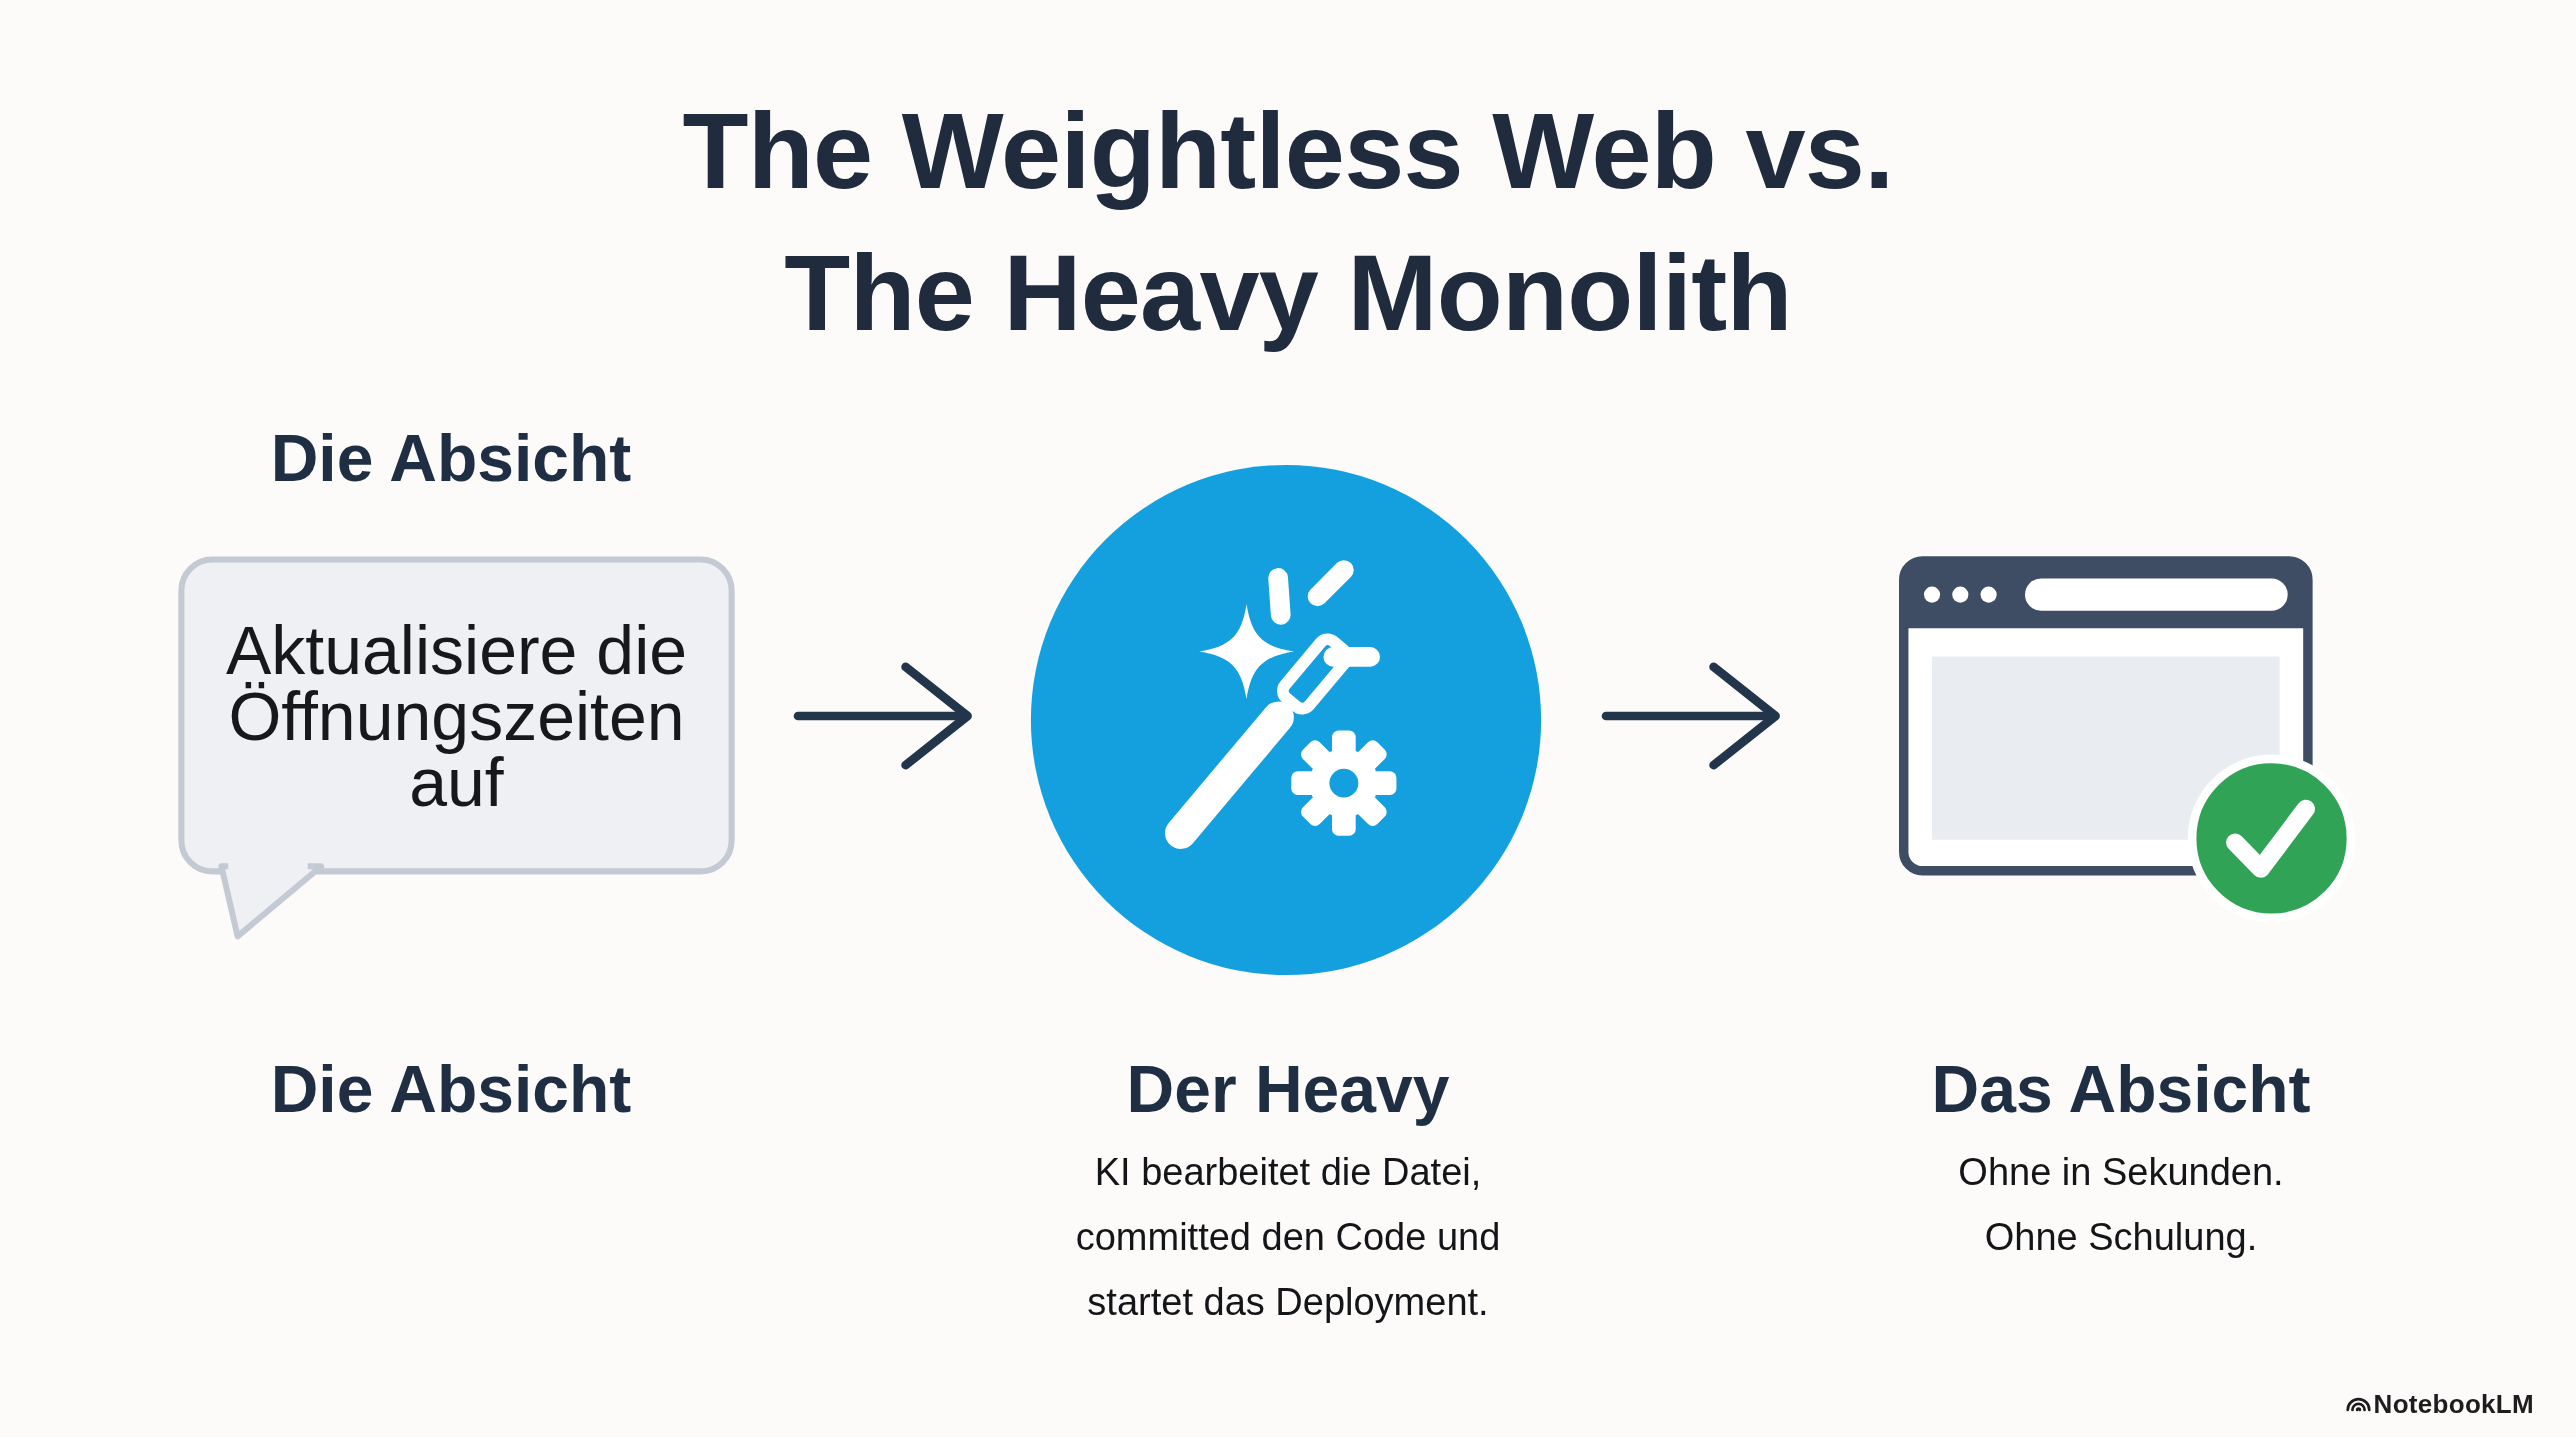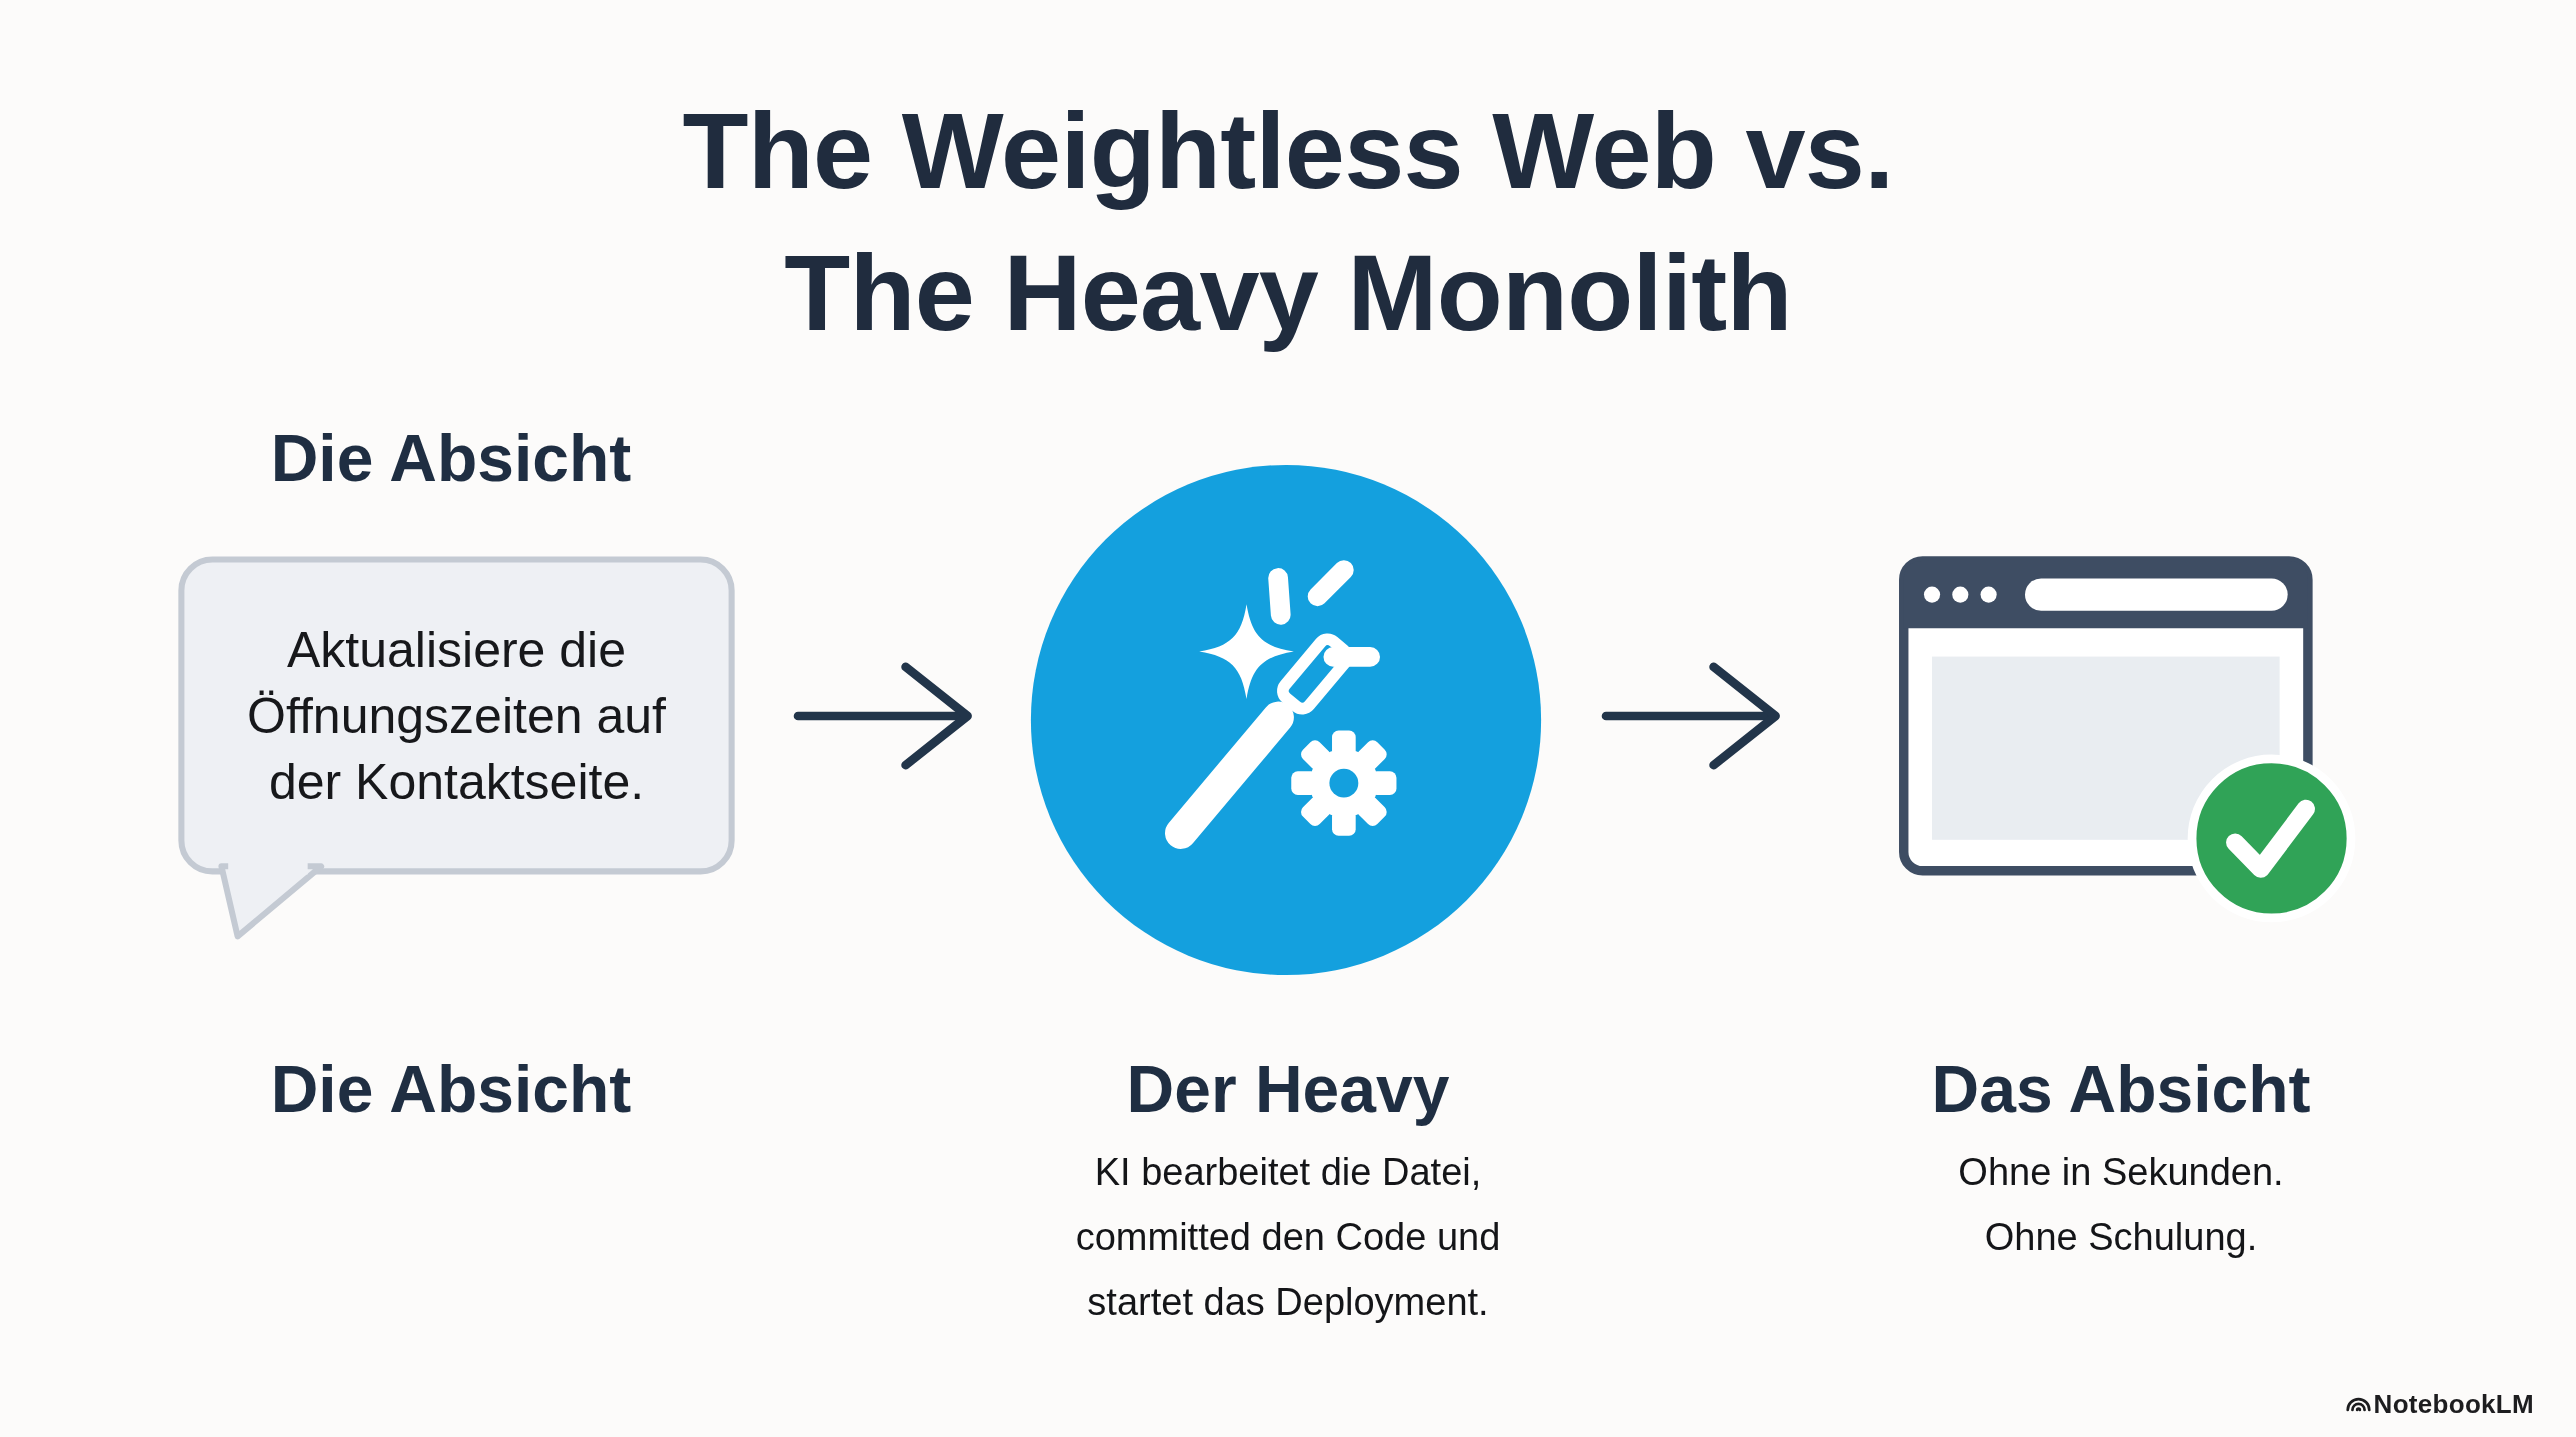--- a/index.html
+++ b/index.html
@@ -13,21 +13,21 @@
     left:0;right:0;top:80px;text-align:center;
     font-size:108px;line-height:142px;font-weight:700;
     color:#202c3e;letter-spacing:-0.7px;
   }
   .section-heading{
     font-size:66px;font-weight:700;color:#1f2e42;line-height:1.2;
     white-space:nowrap;
   }
   .bubble-text{
     left:203px;top:617px;width:507px;text-align:center;
-    font-size:50px;line-height:66px;color:#17181b;
+    font-size:68px;line-height:66px;color:#17181b;
   }
   .body-text{
     font-size:38px;line-height:65px;color:#141518;text-align:center;
     white-space:nowrap;
   }
   .watermark{
     right:42px;top:1389px;display:flex;align-items:center;gap:0;
   }
   .watermark-label{
     font-size:26px;font-weight:700;color:#1d1d1f;letter-spacing:0.3px;
@@ -46,21 +46,20 @@
   <div class="abs section-heading center-x" style="left:451px;top:419px;">Die Absicht</div>
 
   <svg class="abs" style="left:177px;top:555px;" width="559" height="391" viewBox="0 0 830 580">
     <rect x="6.5" y="6.5" width="817" height="463" rx="46" fill="#eef0f4" stroke="#c4cad3" stroke-width="9"></rect>
     <path d="M 66 462 L 90 566 L 214 462 Z" fill="#eef0f4" stroke="#c4cad3" stroke-width="9" stroke-linejoin="round"></path>
     <rect x="76" y="450" width="118" height="24" fill="#eef0f4"></rect>
   </svg>
   <div class="abs bubble-text">
     <div>Aktualisiere die</div>
     <div>Öffnungszeiten auf</div>
-    <div>der Kontaktseite.</div>
   </div>
 
   <svg class="abs" style="left:790px;top:652px;" width="195" height="128" viewBox="0 0 290 190">
     <line x1="12" y1="95" x2="262" y2="95" stroke="#22354a" stroke-width="13" stroke-linecap="round"></line>
     <polyline points="172,22 264,95 172,168" fill="none" stroke="#22354a" stroke-width="13" stroke-linecap="round" stroke-linejoin="round"></polyline>
   </svg>
 
   <svg class="abs" style="left:1023px;top:457px;" width="526" height="526" viewBox="0 0 200 200">
     <circle cx="100" cy="100" r="97" fill="#14a0de"></circle>
 

